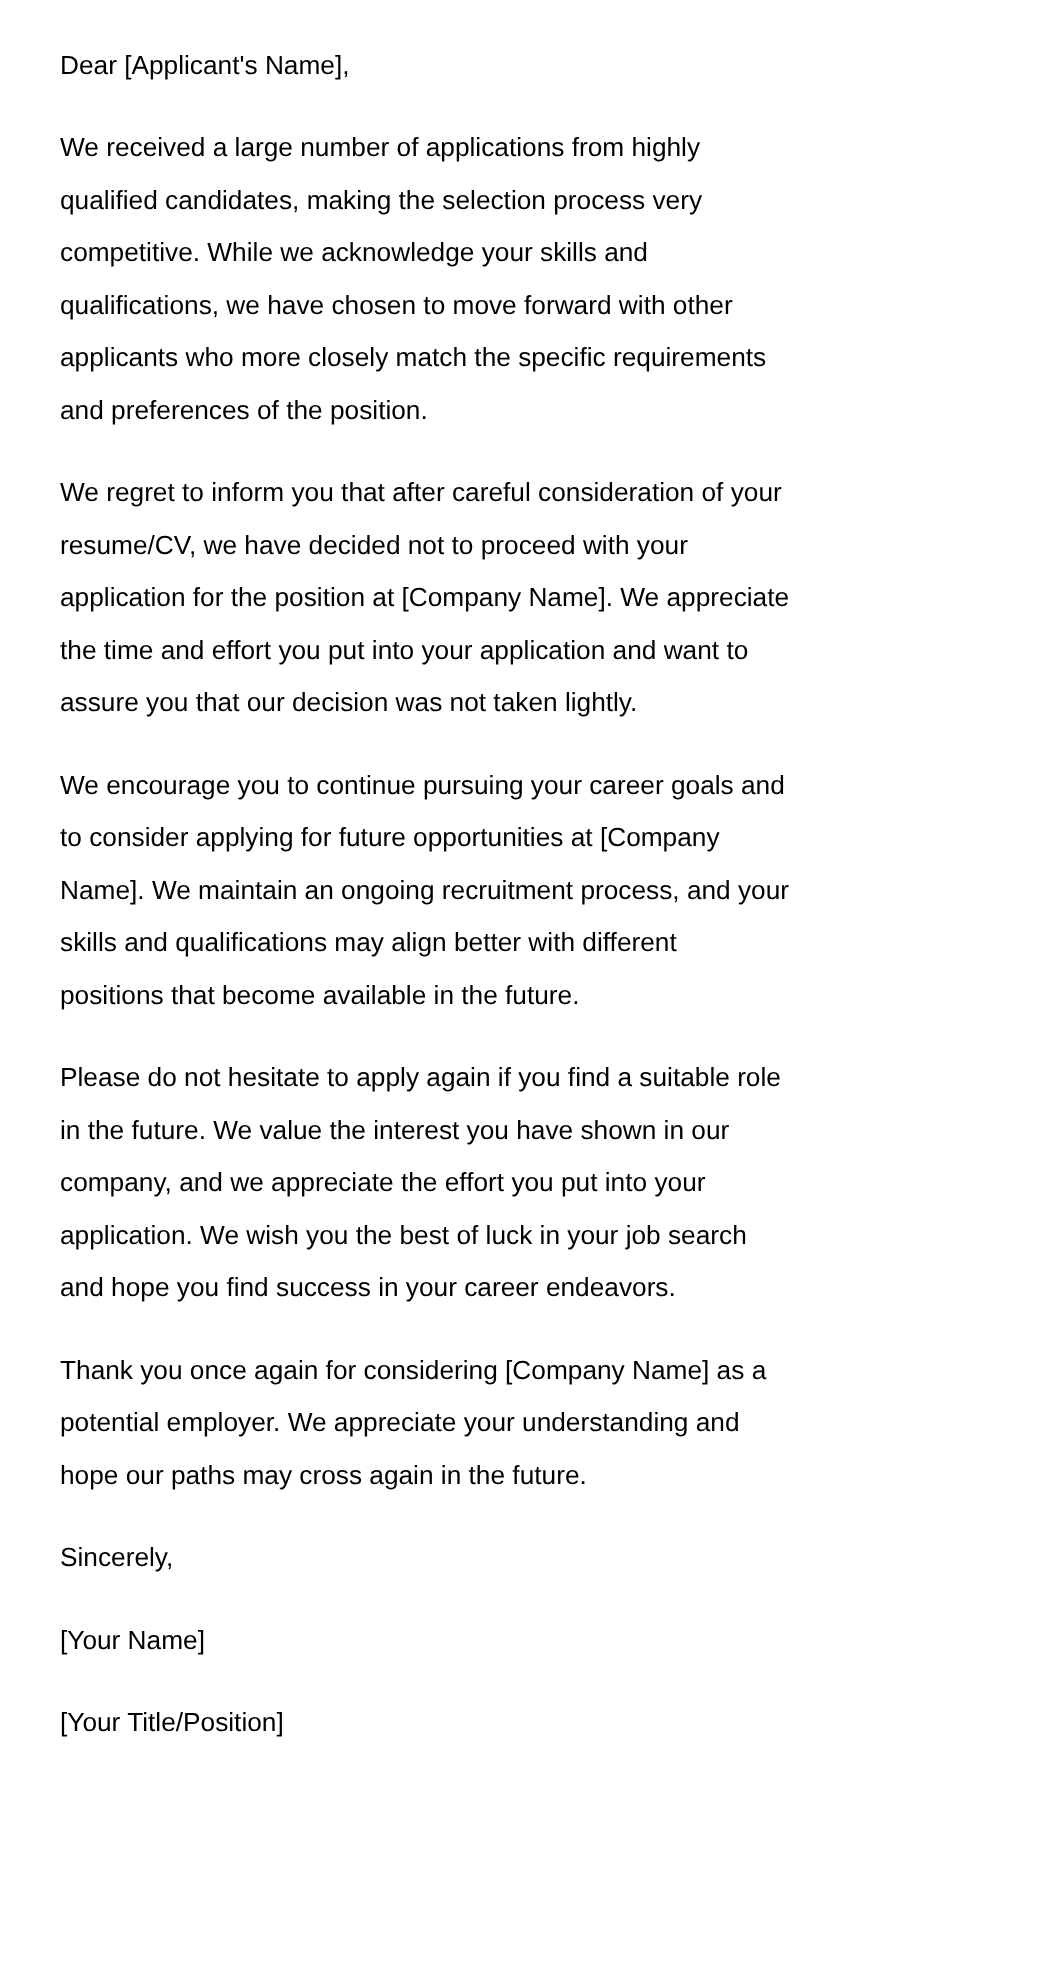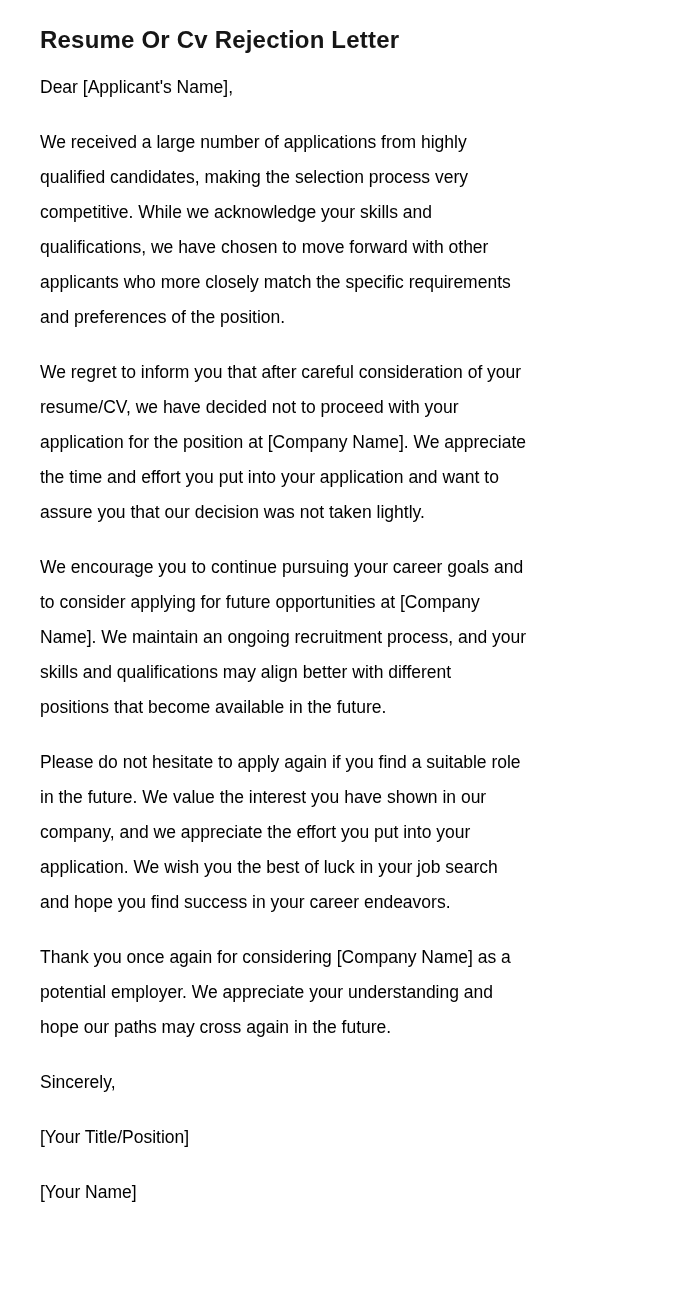--- a/index.html
+++ b/index.html
@@ -30,21 +30,20 @@
     line-height: 35px;
     color: #000000;
     white-space: pre-line;   
     max-width: 640px;
   }
 </style>
 </head>
 <body>
 
 <main class="letter">
-  <h1 class="title">Resume Or Cv Rejection Letter</h1>
 
   <p class="body-text">Dear [Applicant's Name],</p>
 
   <p class="body-text">We received a large number of applications from highly
 qualified candidates, making the selection process very
 competitive. While we acknowledge your skills and
 qualifications, we have chosen to move forward with other
 applicants who more closely match the specific requirements
 and preferences of the position.</p>
 
@@ -65,17 +64,17 @@
 company, and we appreciate the effort you put into your
 application. We wish you the best of luck in your job search
 and hope you find success in your career endeavors.</p>
 
   <p class="body-text">Thank you once again for considering [Company Name] as a
 potential employer. We appreciate your understanding and
 hope our paths may cross again in the future.</p>
 
   <p class="body-text">Sincerely,</p>
 
+  <p class="body-text">[Your Name]</p>
+
   <p class="body-text">[Your Title/Position]</p>
-
-  <p class="body-text">[Your Name]</p>
 
 </main>
 
 </body></html>

